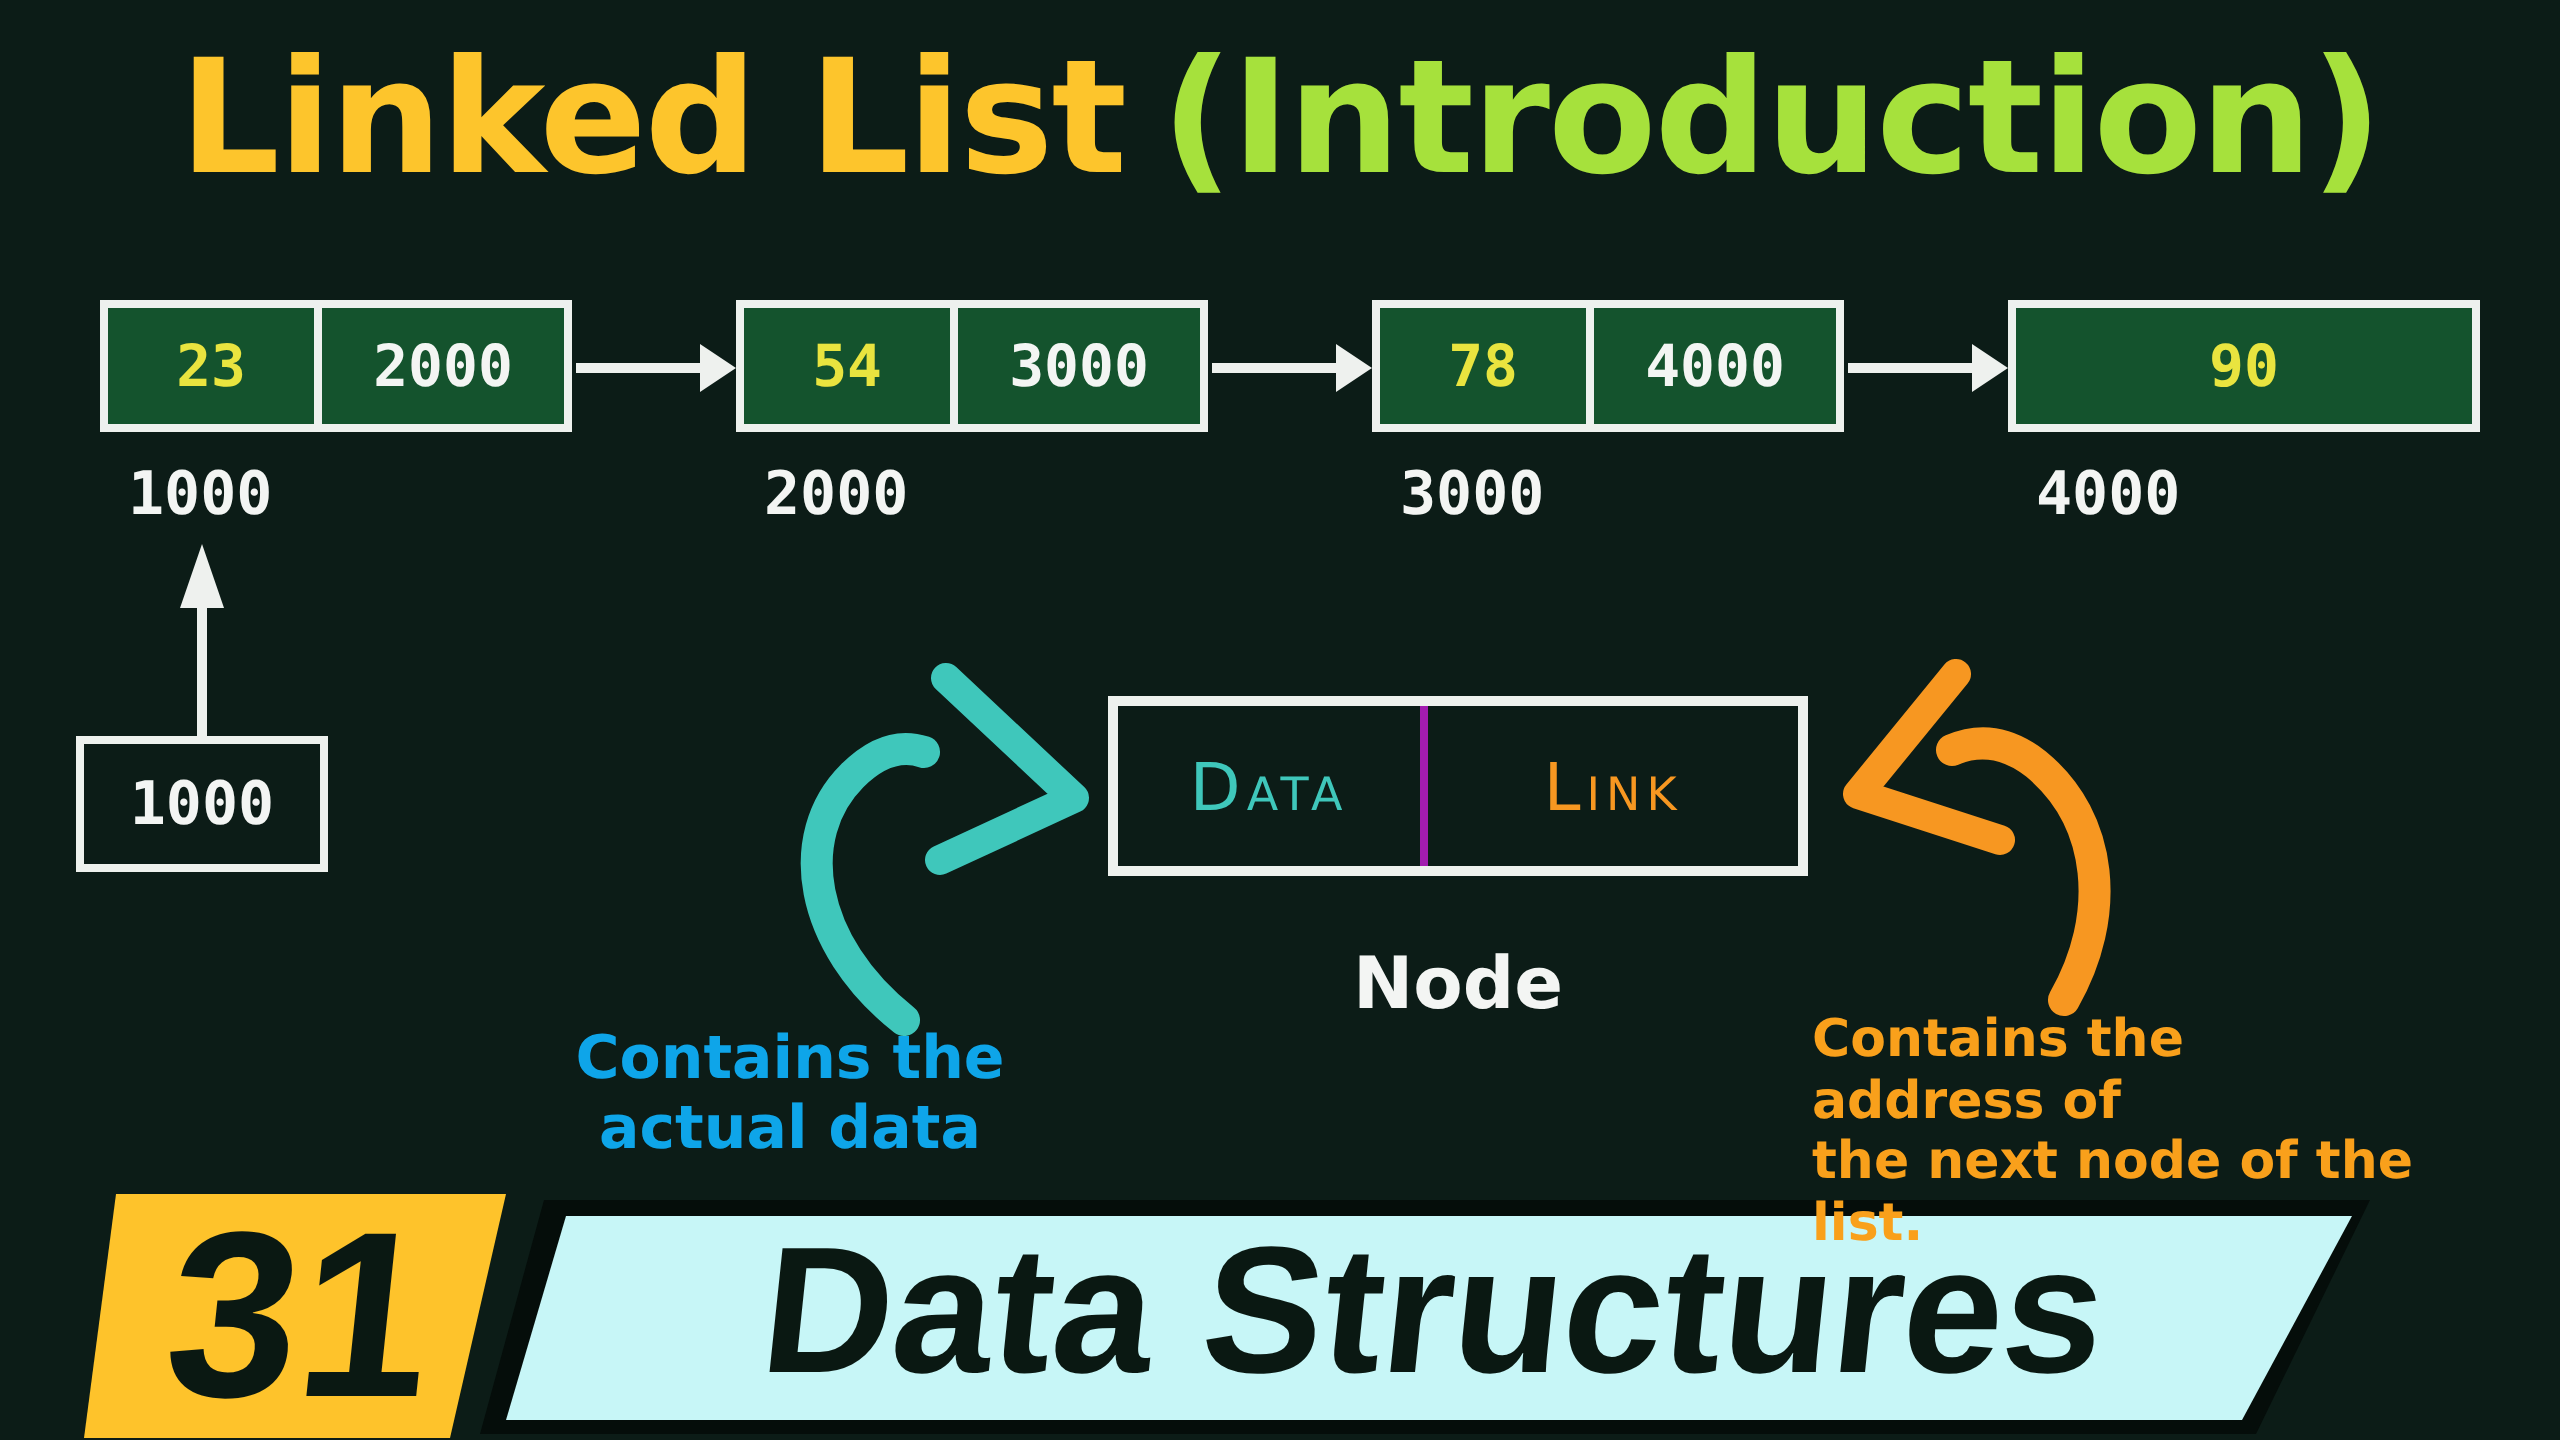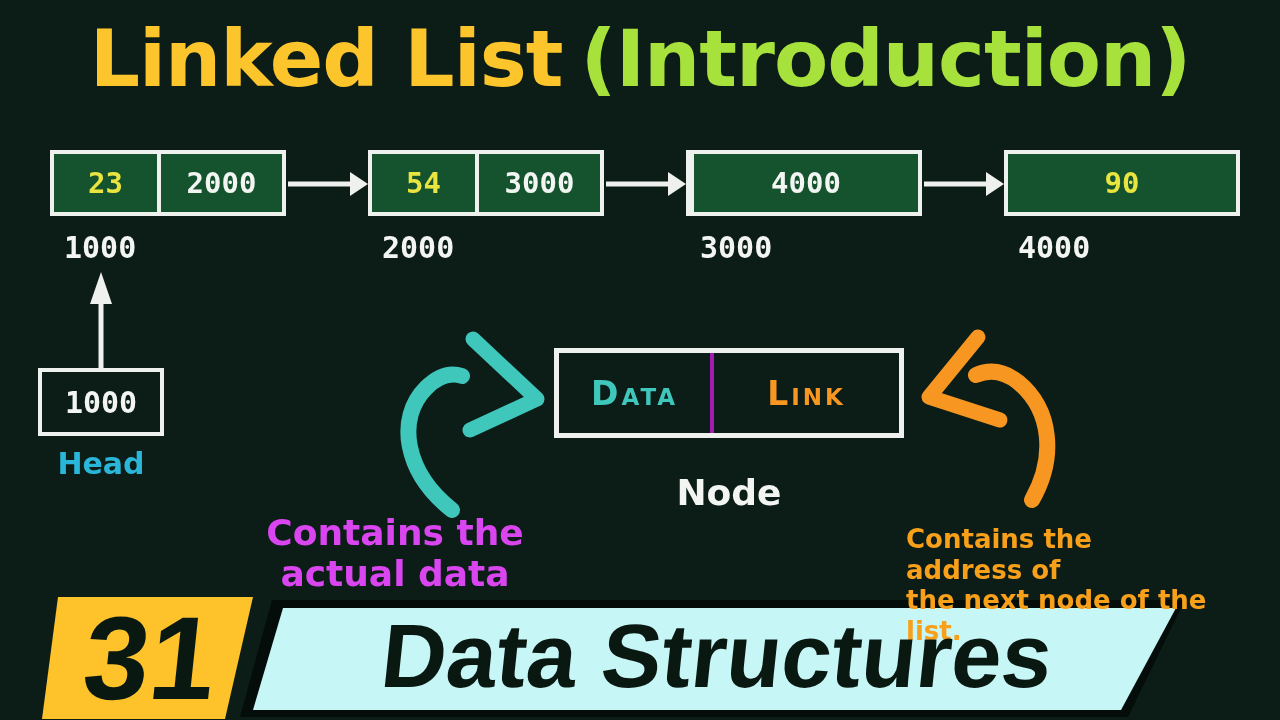--- a/index.html
+++ b/index.html
@@ -40,36 +40,36 @@
     position:absolute;left:38px;top:446px;width:126px;text-align:center;
     color:#29b6d8;font-size:30px;font-weight:bold;
   }
   
   .anatomy{
     position:absolute;left:554px;top:348px;width:350px;height:90px;box-sizing:border-box;
     border:5px solid #eef1ee;display:flex;background:#0c1c17;
   }
   .anatomy .cell{
     display:flex;align-items:center;justify-content:center;
-    font-variant:small-caps;font-size:33px;font-weight:bold;letter-spacing:3px;
+    font-variant:small-caps;font-size:33px;font-weight:normal;letter-spacing:3px;
   }
   .anatomy .cell-data{flex:45 0 0;color:#3fc7bb;}
   .anatomy .cell-link{flex:55 0 0;color:#f79721;border-left:4px solid #a21caf;}
   .anatomy-caption{
     position:absolute;left:554px;top:472px;width:350px;text-align:center;
     color:#f3f5f3;font-size:36px;font-weight:bold;
   }
   
   .note-data{
     position:absolute;left:235px;top:512px;width:320px;text-align:center;
-    color:#d946ef;font-size:36px;font-weight:bold;
+    color:#0ea5e9;font-size:30px;font-weight:bold;
   }
   .note-link{
     position:absolute;left:906px;top:505px;width:310px;text-align:left;
-    color:#f9a01b;font-size:26px;font-weight:bold;line-height:1.18;margin-top:19px;
+    color:#f9a01b;font-size:26px;font-weight:bold;line-height:1.18;
   }
   
   .overlay{position:absolute;left:0;top:0;width:1280px;height:720px;}
   
   .footer-episode-text{
     position:absolute;left:47px;top:597px;width:206px;height:122px;
     display:flex;align-items:center;justify-content:center;
     color:#0a1812;font-family:"Liberation Sans",sans-serif;
     font-size:118px;font-weight:bold;transform:skewX(-6deg);
   }
@@ -128,35 +128,35 @@
 
   <div class="node" style="left:50px">
     <div class="cell cell-data">23</div>
     <div class="cell cell-link">2000</div>
   </div>
   <div class="node" style="left:368px">
     <div class="cell cell-data">54</div>
     <div class="cell cell-link">3000</div>
   </div>
   <div class="node" style="left:686px">
+    <div class="cell cell-data">78</div>
     <div class="cell cell-link">4000</div>
   </div>
   <div class="node" style="left:1004px">
     <div class="cell cell-data">90</div>
   </div>
 
   <div class="addr" style="left:64px">1000</div>
   <div class="addr" style="left:382px">2000</div>
   <div class="addr" style="left:700px">3000</div>
   <div class="addr" style="left:1018px">4000</div>
 
   <div class="head-box">
     <span>1000</span>
   </div>
-  <div class="head-label">Head</div>
 
   <div class="anatomy">
     <div class="cell cell-data">Data</div>
     <div class="cell cell-link">Link</div>
   </div>
   <div class="anatomy-caption">Node</div>
 
   <div class="note-data">Contains the actual data</div>
   <div class="note-link">
     <div>Contains the address of</div>

